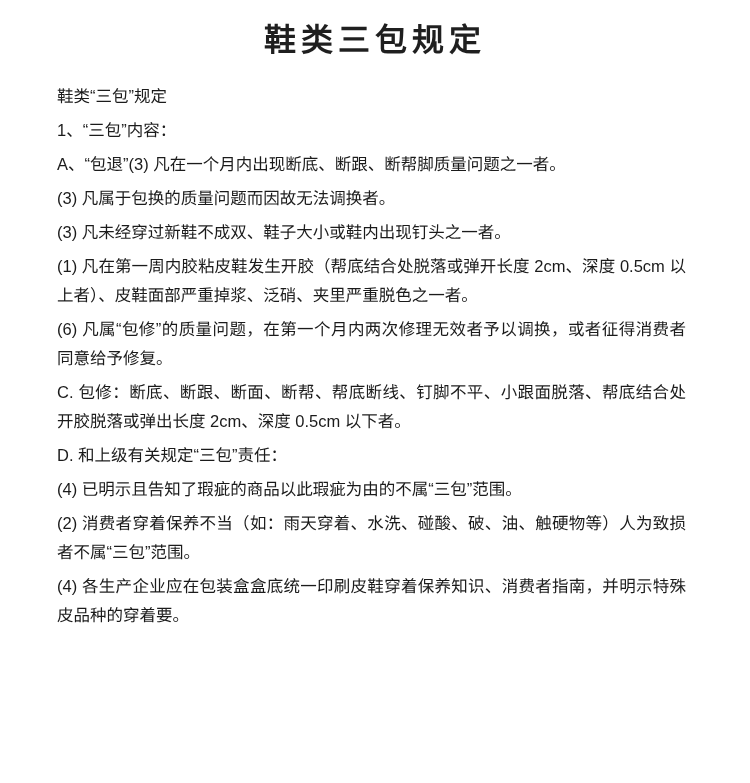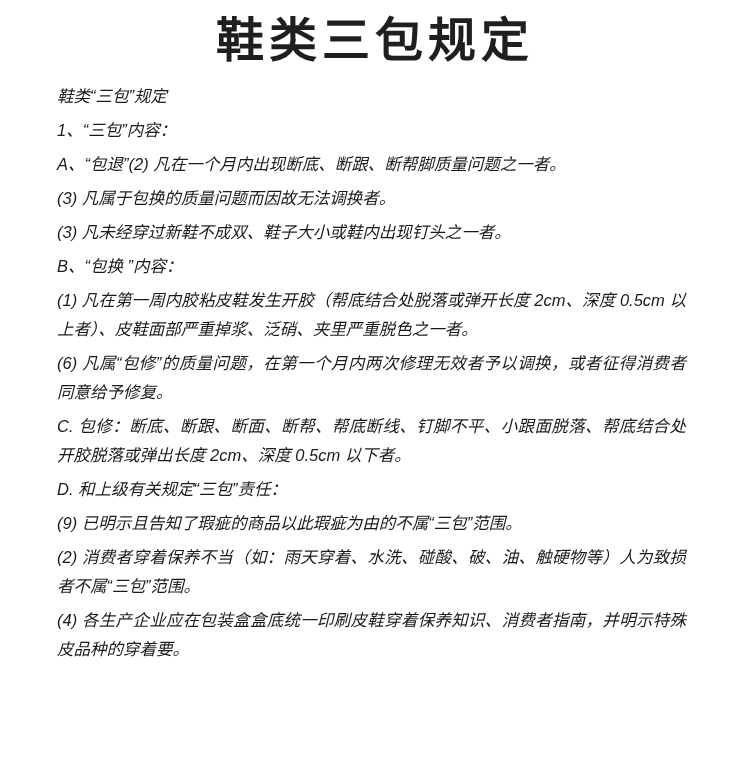--- a/index.html
+++ b/index.html
@@ -18,54 +18,52 @@
     width: 750px;
     min-height: 783px;
     background: #ffffff;
     box-sizing: border-box;
     padding-top: 10px;
   }
   .doc-title {
     text-align: center;
     font-family: "DejaVu Serif", "Liberation Serif", serif;
     font-weight: 900;
-    font-size: 48px;
+    font-size: 32px;
     line-height: 52px;
     letter-spacing: 5px;
     color: #1f1f1f;
     margin: 4px 0 16px 0;
   }
   .doc-body {
     box-sizing: border-box;
     padding: 0 52px 14px 57px;
     font-size: 16.5px;
     line-height: 29px;
     text-align: justify;
     color: #1b1b1b;
     font-weight: 400;
   }
   .doc-body p {
     margin: 0 12px 5px 0;
-    font-style: italic;
   }
 </style>
 </head>
 <body>
 
 <div class="page">
   <h1 class="doc-title">鞋类三包规定</h1>
 
   <div class="doc-body">
     <p>鞋类“三包”规定</p>
     <p>1、“三包”内容：</p>
-    <p>A、“包退”(2) 凡在一个月内出现断底、断跟、断帮脚质量问题之一者。</p>
+    <p>A、“包退”(3) 凡在一个月内出现断底、断跟、断帮脚质量问题之一者。</p>
     <p>(3) 凡属于包换的质量问题而因故无法调换者。</p>
     <p>(3) 凡未经穿过新鞋不成双、鞋子大小或鞋内出现钉头之一者。</p>
-    <p>B、“包换 ”内容：</p>
     <p>(1) 凡在第一周内胶粘皮鞋发生开胶（帮底结合处脱落或弹开长度 2cm、深度 0.5cm 以上者）、皮鞋面部严重掉浆、泛硝、夹里严重脱色之一者。</p>
     <p>(6) 凡属“包修”的质量问题，在第一个月内两次修理无效者予以调换，或者征得消费者同意给予修复。</p>
     <p>C. 包修：断底、断跟、断面、断帮、帮底断线、钉脚不平、小跟面脱落、帮底结合处开胶脱落或弹出长度 2cm、深度 0.5cm 以下者。</p>
     <p>D. 和上级有关规定“三包”责任：</p>
-    <p>(9) 已明示且告知了瑕疵的商品以此瑕疵为由的不属“三包”范围。</p>
+    <p>(4) 已明示且告知了瑕疵的商品以此瑕疵为由的不属“三包”范围。</p>
     <p>(2) 消费者穿着保养不当（如：雨天穿着、水洗、碰酸、破、油、触硬物等）人为致损者不属“三包”范围。</p>
     <p>(4) 各生产企业应在包装盒盒底统一印刷皮鞋穿着保养知识、消费者指南，并明示特殊皮品种的穿着要。</p>
   </div>
 </div>
 
 </body></html>

